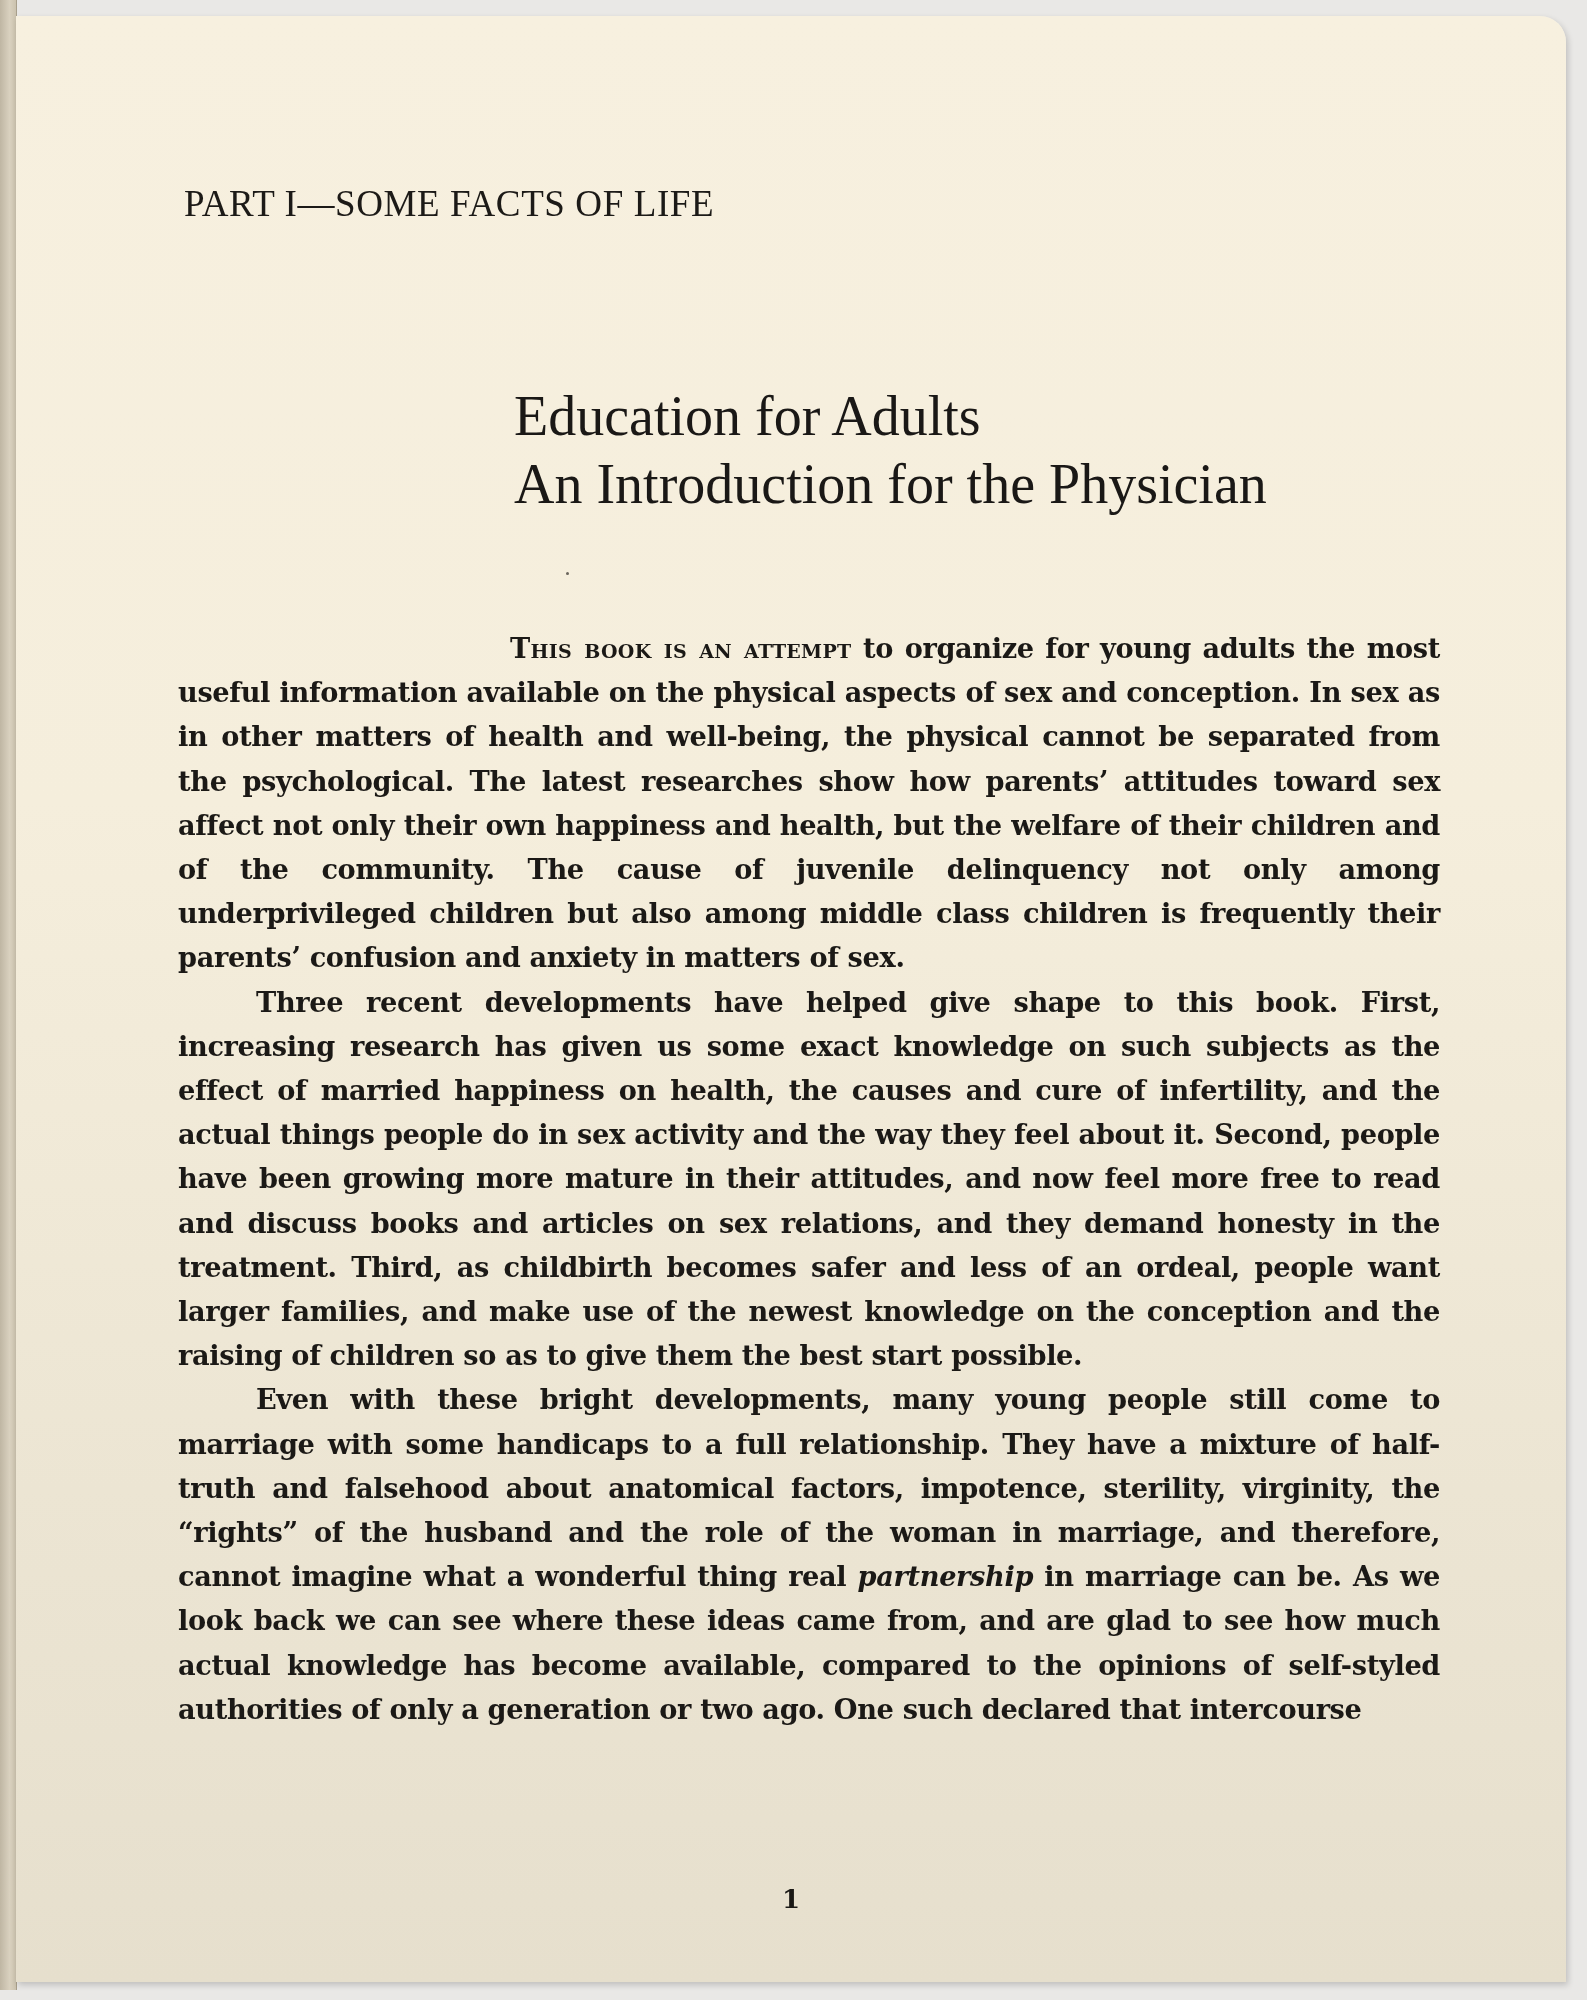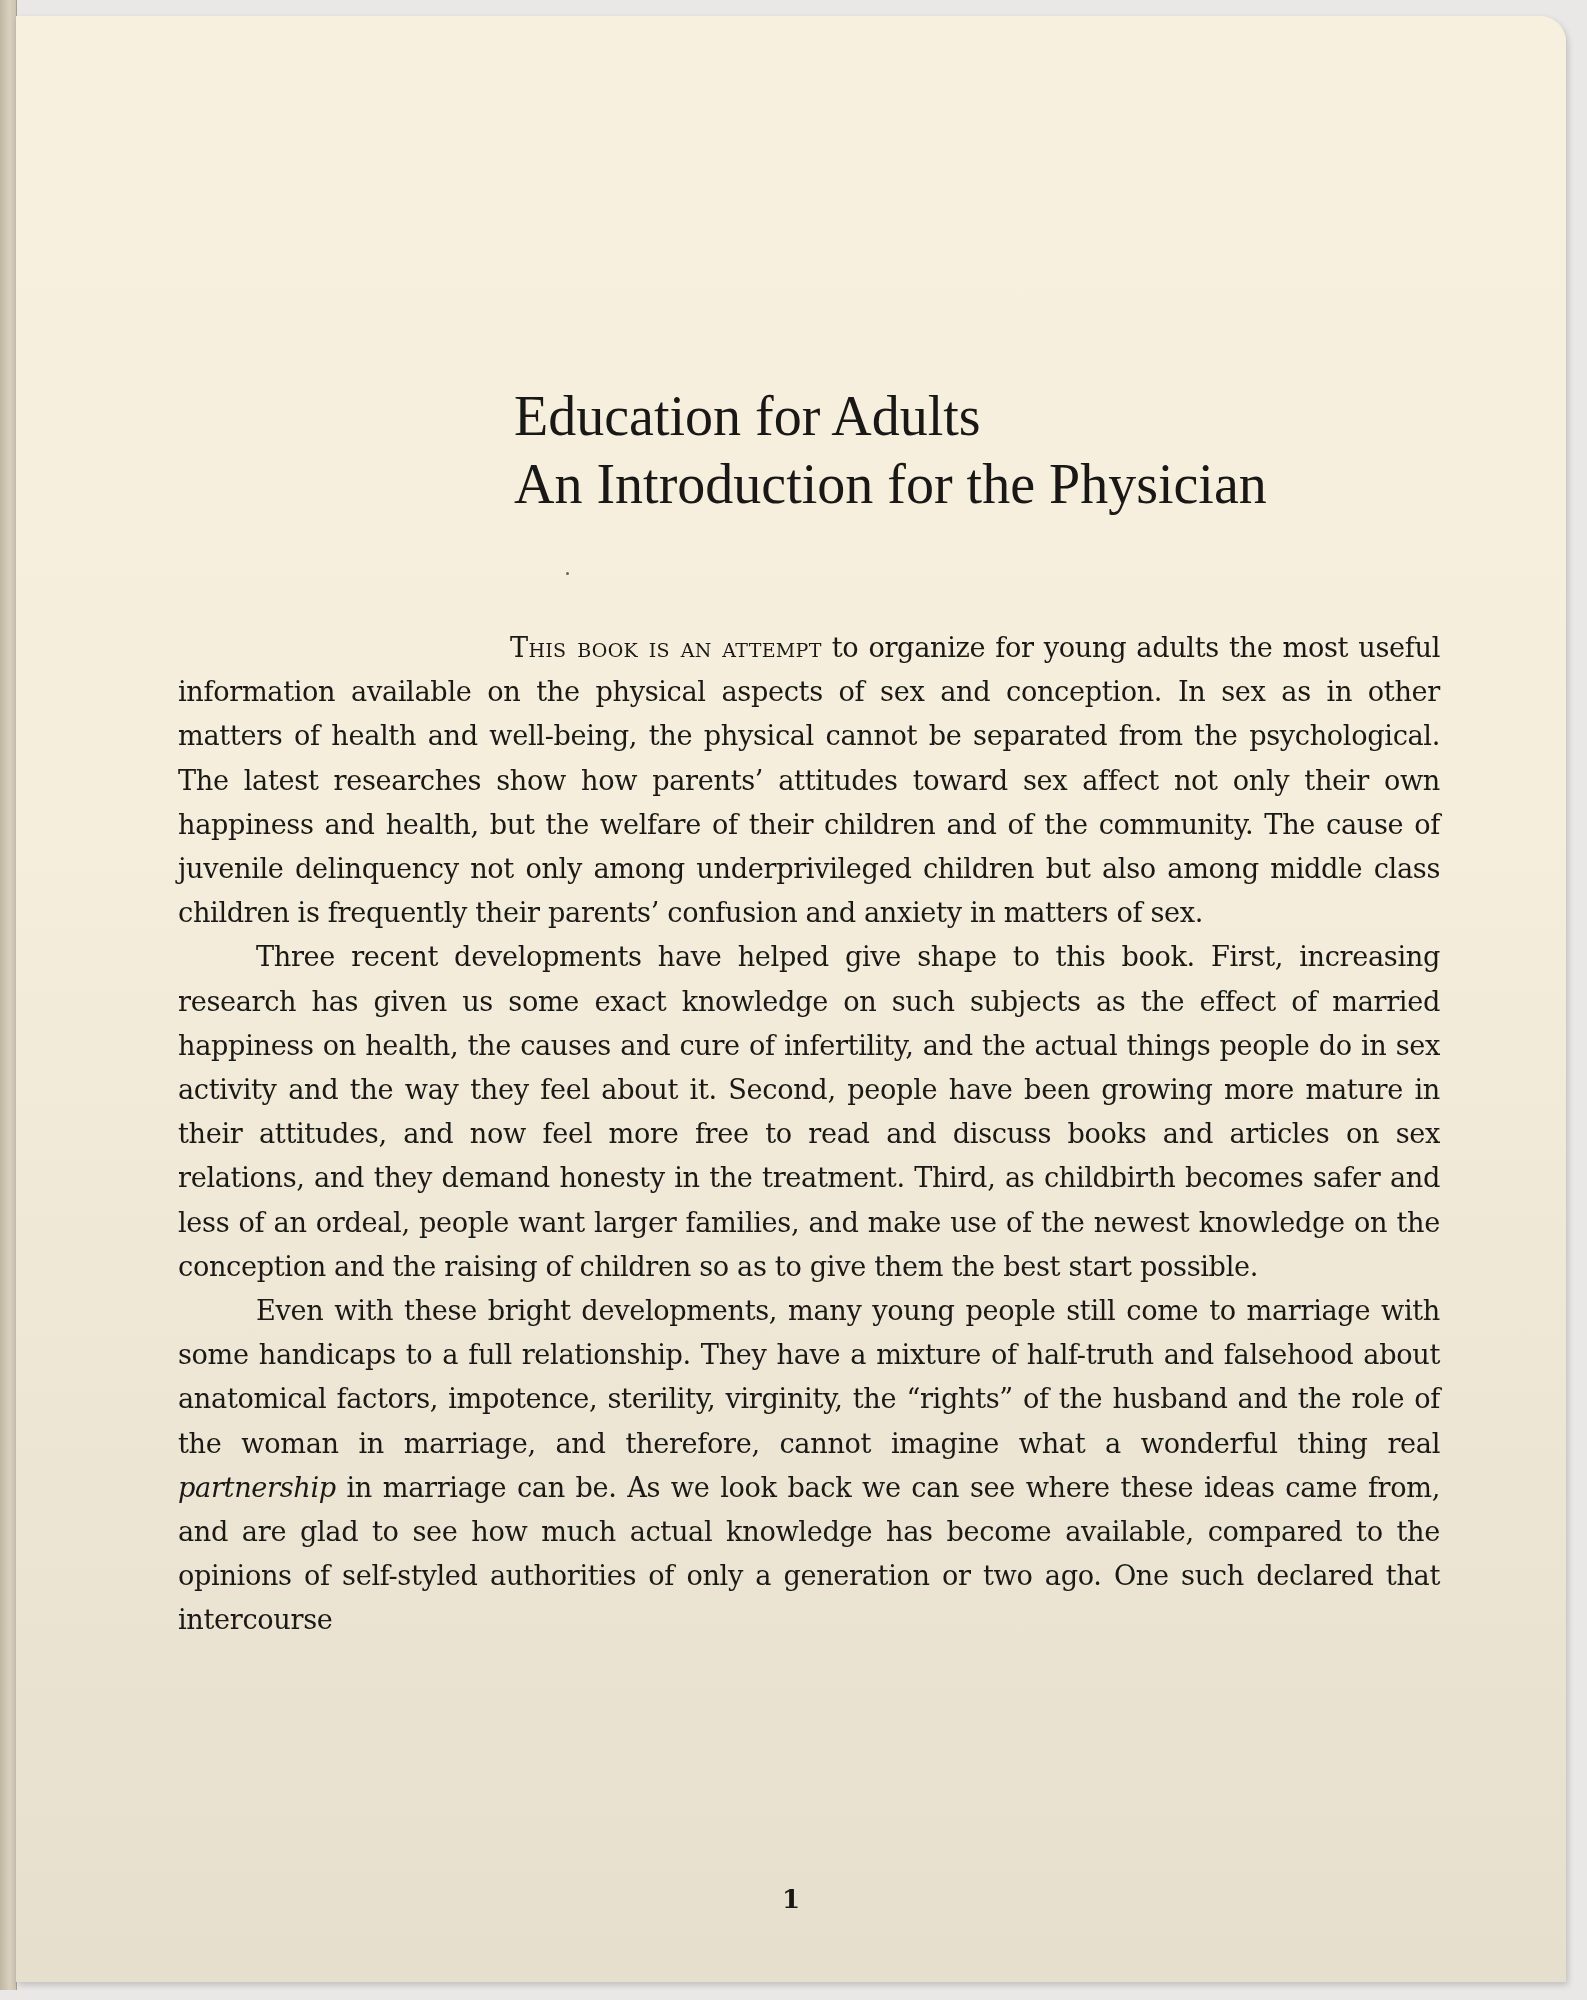--- a/index.html
+++ b/index.html
@@ -80,20 +80,21 @@
       font-family: "DejaVu Serif", serif;
       font-size: 27.2px;
       line-height: 44.2px;
       color: #1b1916;
       text-align: justify;
       letter-spacing: -0.35px;
     }
     .body-text p {
       margin: 0;
       text-indent: 78px;
+      font-weight: bold;
     }
     .body-text p.first {
       text-indent: 332px;
     }
     .smallcaps {
       font-variant: small-caps;
       letter-spacing: 0.3px;
     }
     .page-number {
       position: absolute;
@@ -113,20 +114,21 @@
     }
   </style>
 </head>
 <body>
 
 <div class="spine"></div>
 
 <div class="page">
   <div class="show-through" aria-hidden="true"></div>
 
+  <div class="part-heading">PART I—SOME FACTS OF LIFE</div>
 
   <div class="title-block">
     <span class="title-line1">Education for Adults</span>
     <span class="title-line2">An Introduction for the Physician</span>
   </div>
 
   <div class="stray-dot"></div>
 
   <div class="body-text">
     <p class="first"><span class="smallcaps">This book is an attempt</span><span> to organize for young adults the most useful information available on the physical aspects of sex and conception. In sex as in other matters of health and well-being, the physical cannot be separated from the psychological. The latest researches show how parents’ attitudes toward sex affect not only their own happiness and health, but the welfare of their children and of the community. The cause of juvenile delinquency not only among underprivileged children but also among middle class children is frequently their parents’ confusion and anxiety in matters of sex.</span></p>

